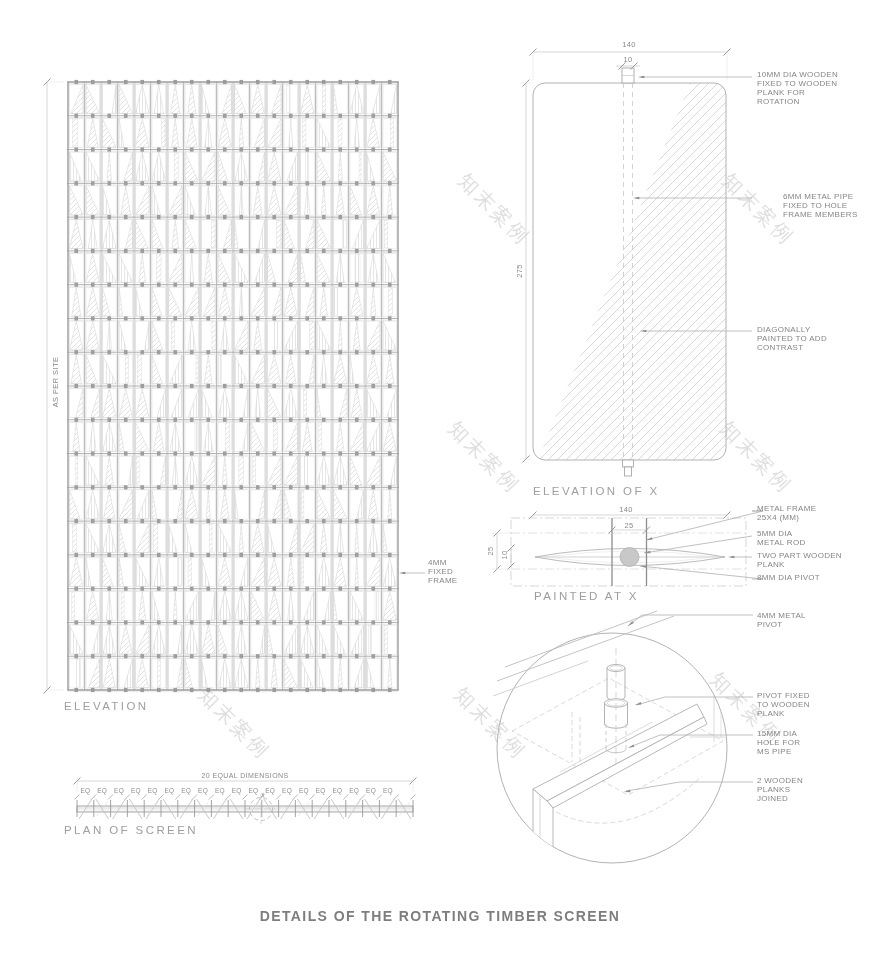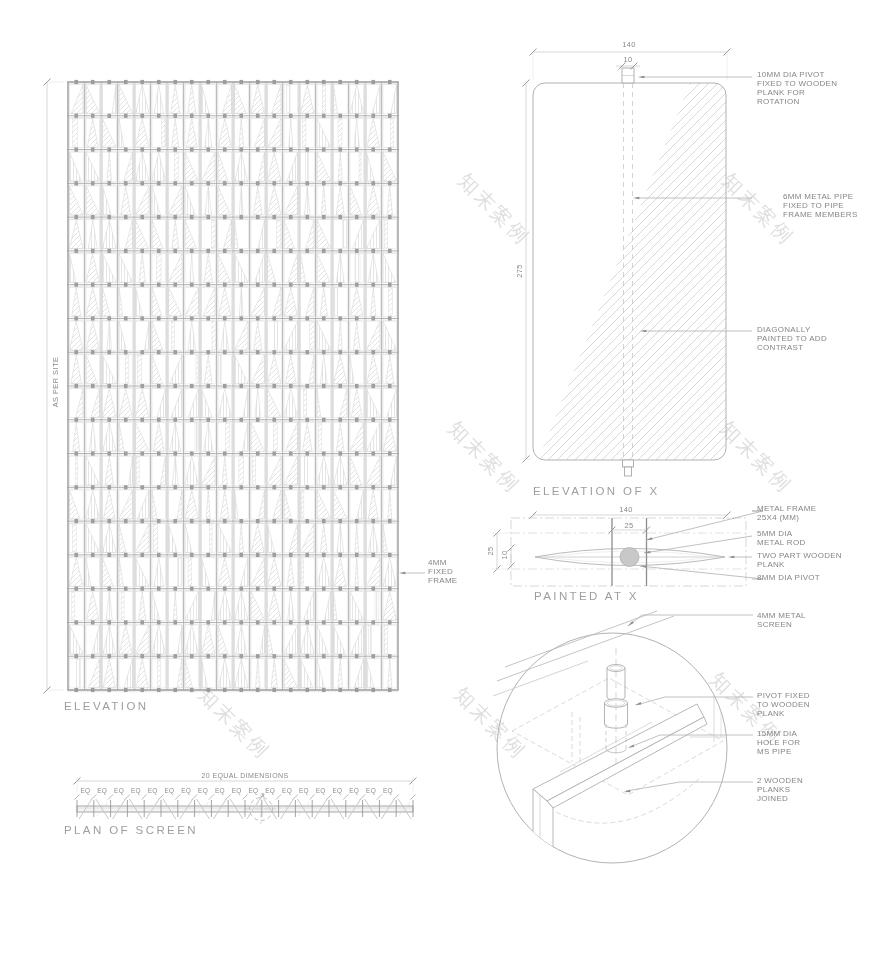--- a/index.html
+++ b/index.html
@@ -1470,28 +1470,28 @@
       <div class="eq" style="left: 379.4px; width: 16.8px; top: 787px;">EQ</div>
     </div>
 
   <div class="ann" style="left:428px;top:558px">
     <div>4MM</div>
     <div>FIXED</div>
     <div>FRAME</div>
   </div>
 
   <div class="ann" style="left:757px;top:70px">
-    <div>10MM DIA PIVOT</div>
+    <div>10MM DIA WOODEN</div>
     <div>FIXED TO WOODEN</div>
     <div>PLANK FOR</div>
     <div>ROTATION</div>
   </div>
   <div class="ann" style="left:783px;top:192px">
     <div>6MM METAL PIPE</div>
-    <div>FIXED TO PIPE</div>
+    <div>FIXED TO HOLE</div>
     <div>FRAME MEMBERS</div>
   </div>
   <div class="ann" style="left:757px;top:325px">
     <div>DIAGONALLY</div>
     <div>PAINTED TO ADD</div>
     <div>CONTRAST</div>
   </div>
 
   <div class="ann" style="left:757px;top:504px">
     <div>METAL FRAME</div>
@@ -1504,31 +1504,32 @@
   <div class="ann" style="left:757px;top:551px">
     <div>TWO PART WOODEN</div>
     <div>PLANK</div>
   </div>
   <div class="ann" style="left:757px;top:573px">
     <div>8MM DIA PIVOT</div>
   </div>
 
   <div class="ann" style="left:757px;top:611px">
     <div>4MM METAL</div>
-    <div>SCREEN</div>
+    <div>PIVOT</div>
   </div>
   <div class="ann" style="left:757px;top:691px">
     <div>PIVOT FIXED</div>
     <div>TO WOODEN</div>
     <div>PLANK</div>
   </div>
   <div class="ann" style="left:757px;top:729px">
     <div>15MM DIA</div>
     <div>HOLE FOR</div>
     <div>MS PIPE</div>
   </div>
   <div class="ann" style="left:757px;top:776px">
     <div>2 WOODEN</div>
     <div>PLANKS</div>
     <div>JOINED</div>
   </div>
 
+  <div class="title">DETAILS OF THE ROTATING TIMBER SCREEN</div>
 </div>
 
 </body></html>

